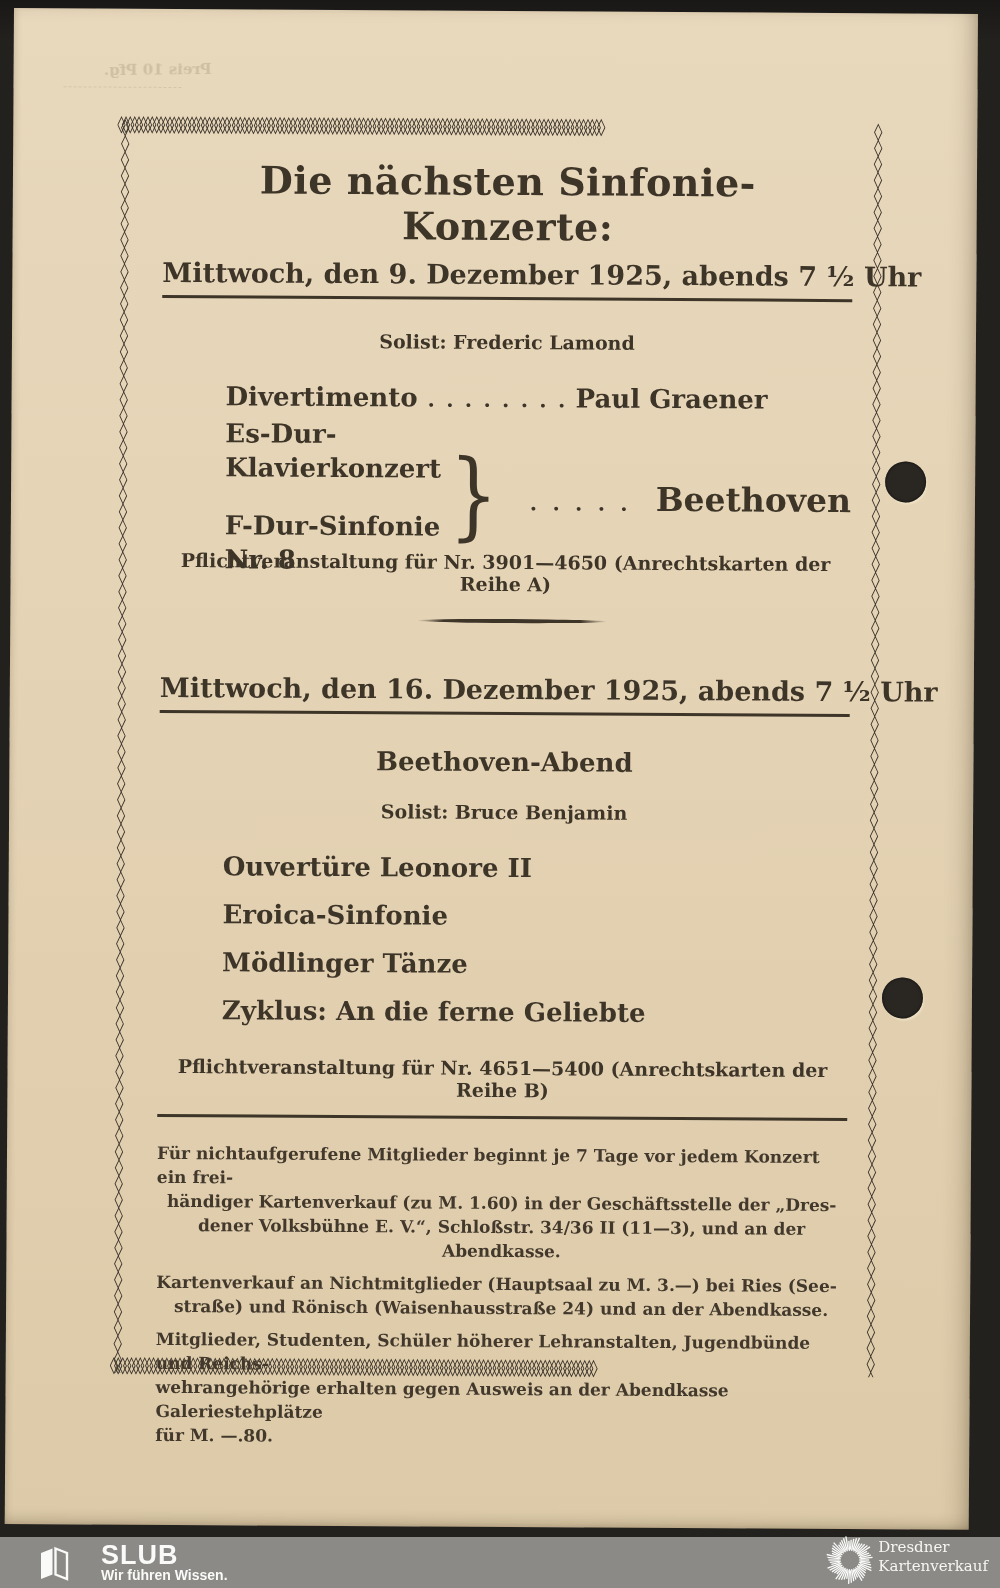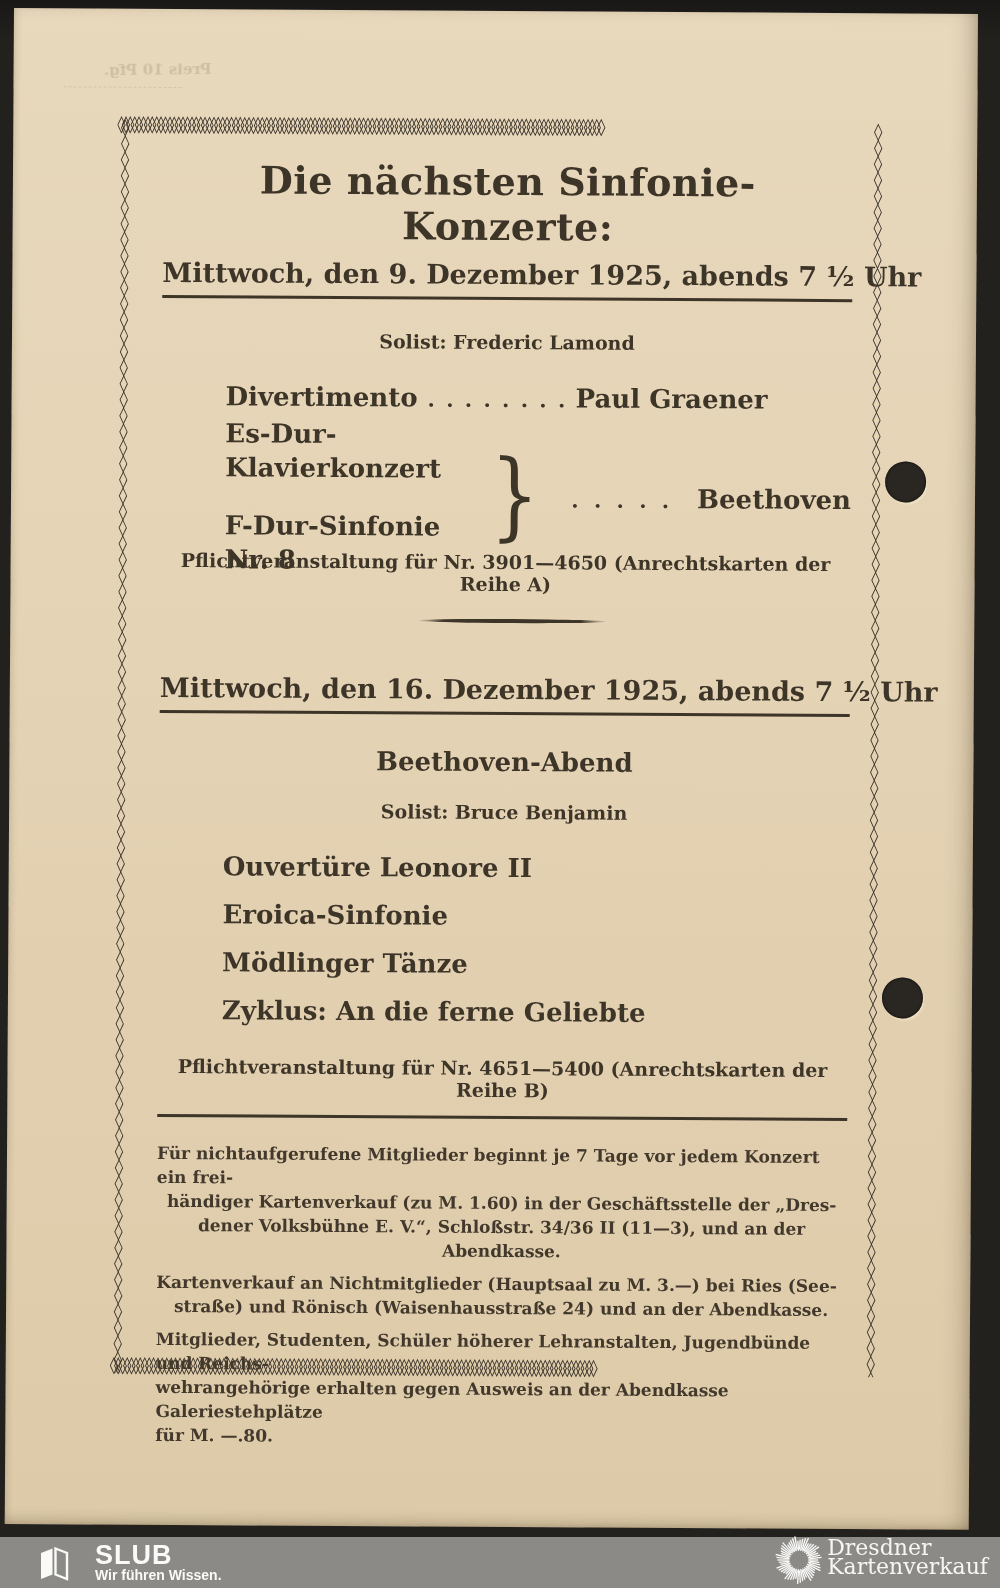--- a/index.html
+++ b/index.html
@@ -38,47 +38,47 @@
   .leader-dots{flex:1;text-align:center;font-size:21px;font-weight:bold;letter-spacing:2px;
                white-space:nowrap;overflow:hidden;padding:0 10px;}
   .brace-row{top:426px;display:flex;align-items:center;padding-left:64px;box-sizing:border-box;height:122px;}
   .brace-works{width:352px;}
   .brace-works .w{font-size:26px;font-weight:bold;line-height:34px;}
   .brace-works .w + .w{margin-top:24px;}
   .brace-char{font-family:"DejaVu Serif",serif;font-size:96px;font-weight:normal;line-height:110px;
               transform:scaleX(.8);margin:0 6px 6px 0;}
   .brace-right{display:flex;align-items:baseline;margin-left:10px;}
   .brace-right .leader-dots{flex:none;letter-spacing:4px;}
-  .brace-composer{font-size:26px;font-weight:bold;margin-left:14px;}
+  .brace-composer{font-size:33px;font-weight:bold;margin-left:14px;}
   .note{font-size:19px;font-weight:bold;text-align:center;}
   #note1{top:540px;} #note2{top:1046px;}
   .short-divider{top:608px;left:50%;width:190px;height:4px;margin-left:-88px;border-radius:50%;
                  background:linear-gradient(90deg,rgba(62,53,41,0),#3e3529 14%,#3e3529 86%,rgba(62,53,41,0));}
   .subtitle{top:736px;font-size:26px;font-weight:bold;text-align:center;}
   #works2{top:840px;padding-left:64px;box-sizing:border-box;}
   .work-line{font-size:26px;font-weight:bold;height:48px;line-height:34px;}
   .full-rule{top:1105px;height:3px;background:#3e3529;}
   #notices{top:1132px;font-size:17px;font-weight:bold;line-height:24px;color:#42392c;}
   .notice-para{margin-bottom:9px;}
   .notice-line.align-left{text-align:left;}
   .notice-line.align-center{text-align:center;}
   
   .hole{position:absolute;width:41px;height:41px;border-radius:50%;background:#2a2723;
         box-shadow:2px 3px 2px -1px rgba(243,229,200,.75), inset 0 0 3px rgba(0,0,0,.8);}
   #hole1{left:874px;top:448px;} #hole2{left:874px;top:964px;}
   
   #footer{position:absolute;left:0;bottom:0;width:1000px;height:51px;background:#8b8a87;
           display:flex;align-items:center;font-family:"Liberation Sans",sans-serif;z-index:5;}
   .slub-group{display:flex;align-items:center;margin-left:36px;}
-  .slub-text{margin-left:23px;color:#fafaf8;}
+  .slub-text{margin-left:29px;color:#fafaf8;}
   .slub-name{font-size:27px;font-weight:bold;letter-spacing:1px;line-height:26px;}
   .slub-tagline{font-size:14px;font-weight:bold;line-height:15px;}
   .phil-group{position:absolute;right:12px;bottom:0;display:flex;align-items:center;}
   .phil-text{color:#f7f6f3;font-family:"DejaVu Serif",serif;
-             font-size:22px;line-height:19px;padding-bottom:6px;}
+             font-size:15px;line-height:19px;padding-bottom:6px;}
   svg{display:block;}
 </style>
 </head>
 <body>
 
 <div id="stage">
   <div id="paper">
 
     <div class="stamp">Preis 10 Pfg.</div>
     <div class="stamp-rule"></div>

